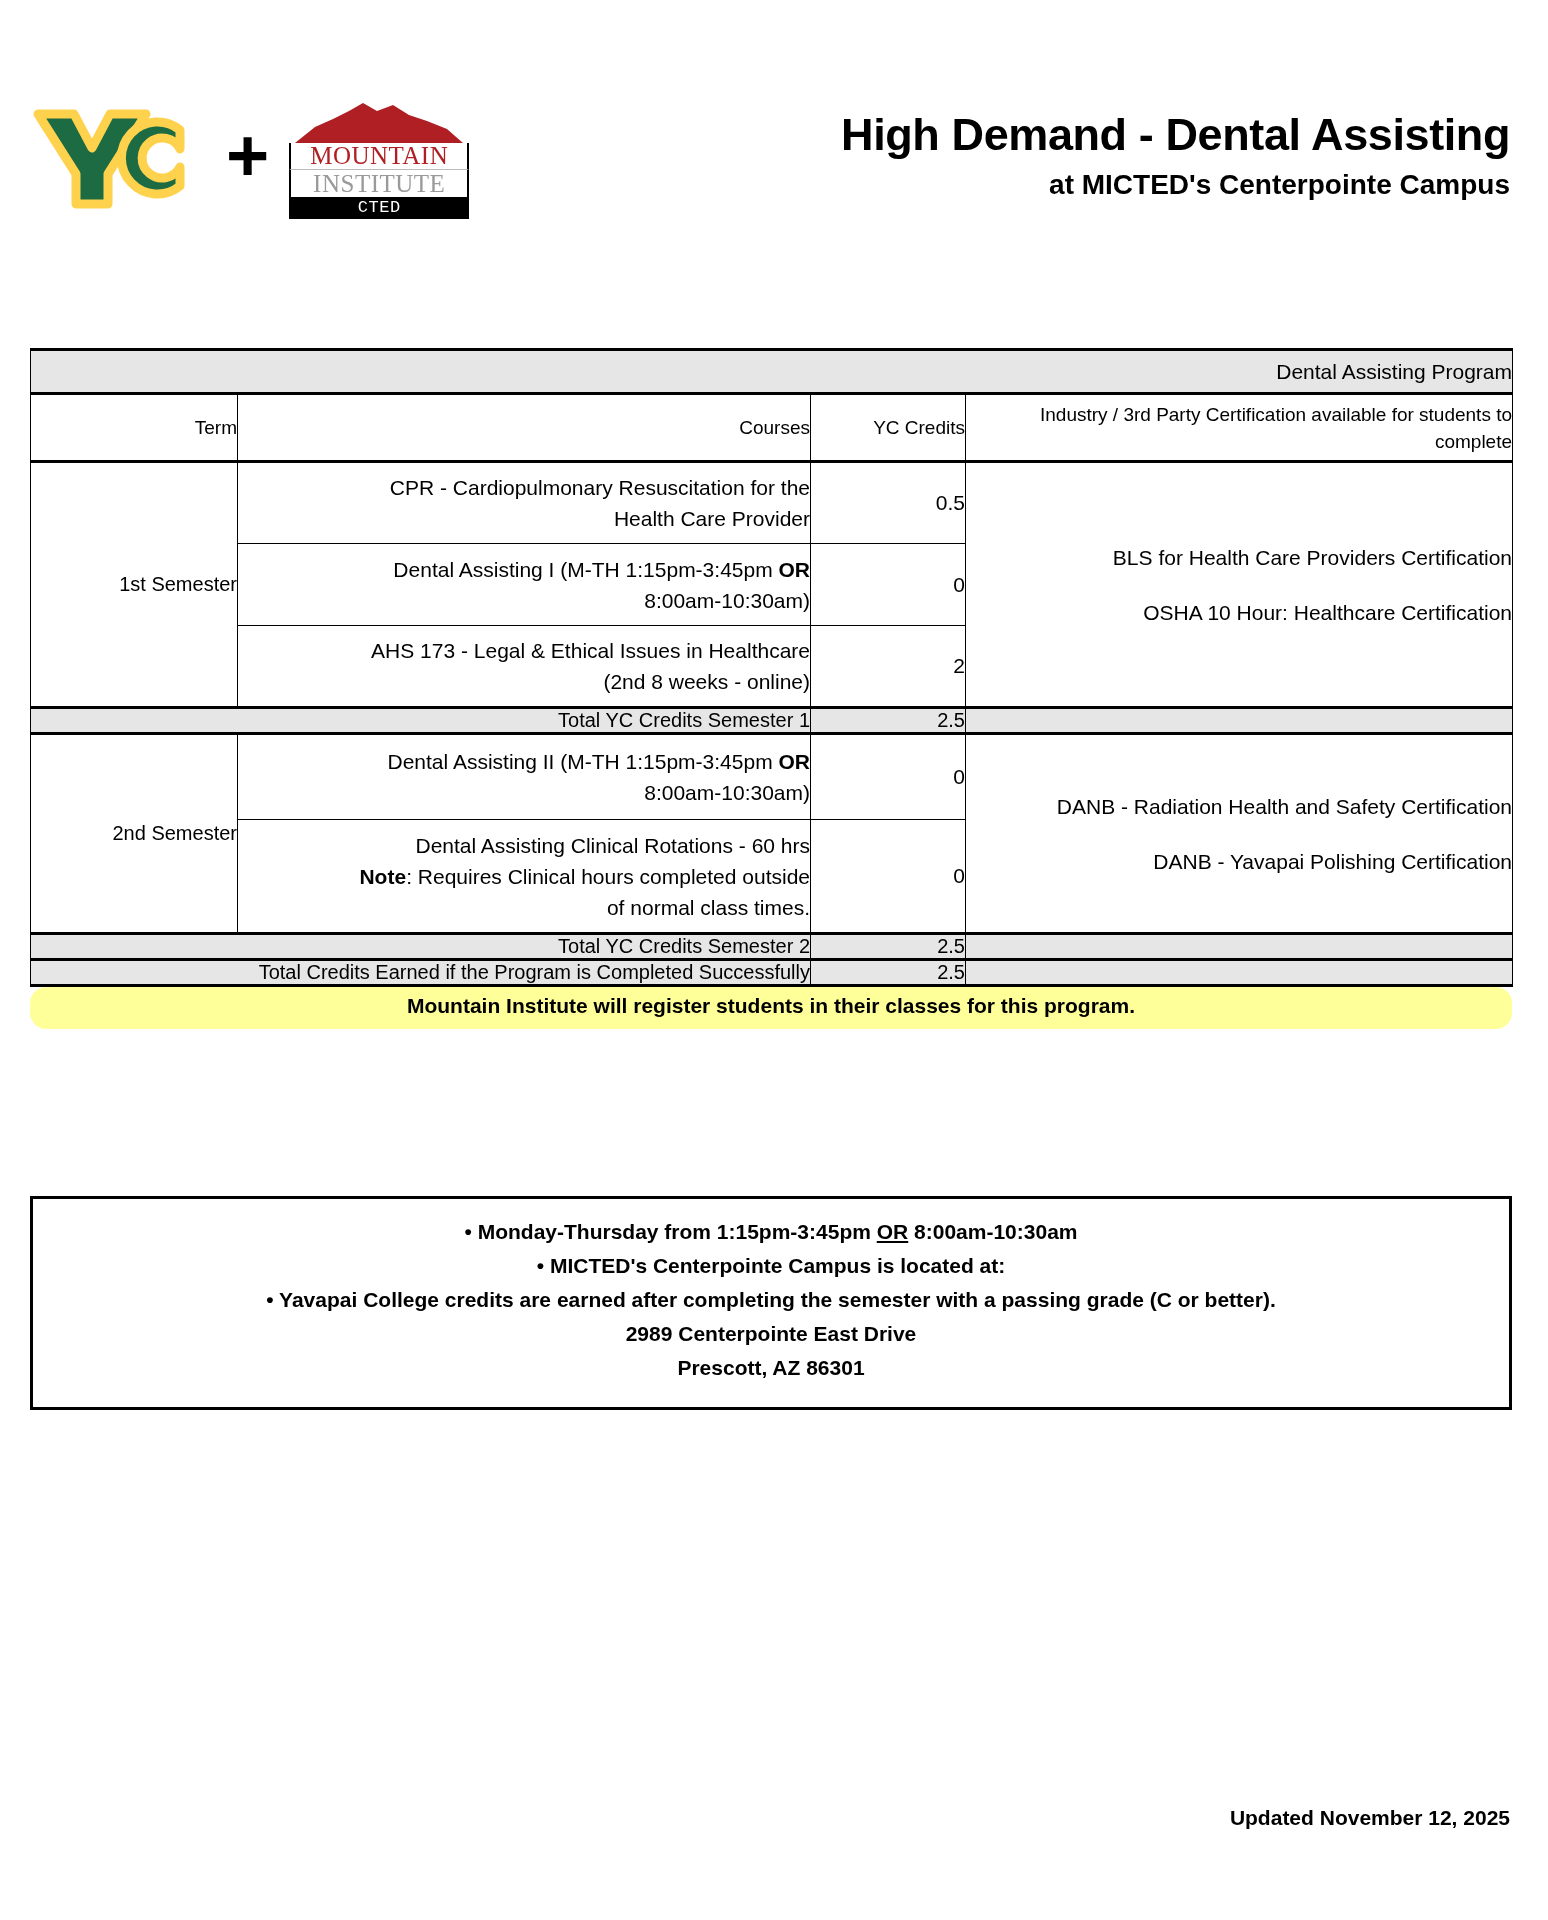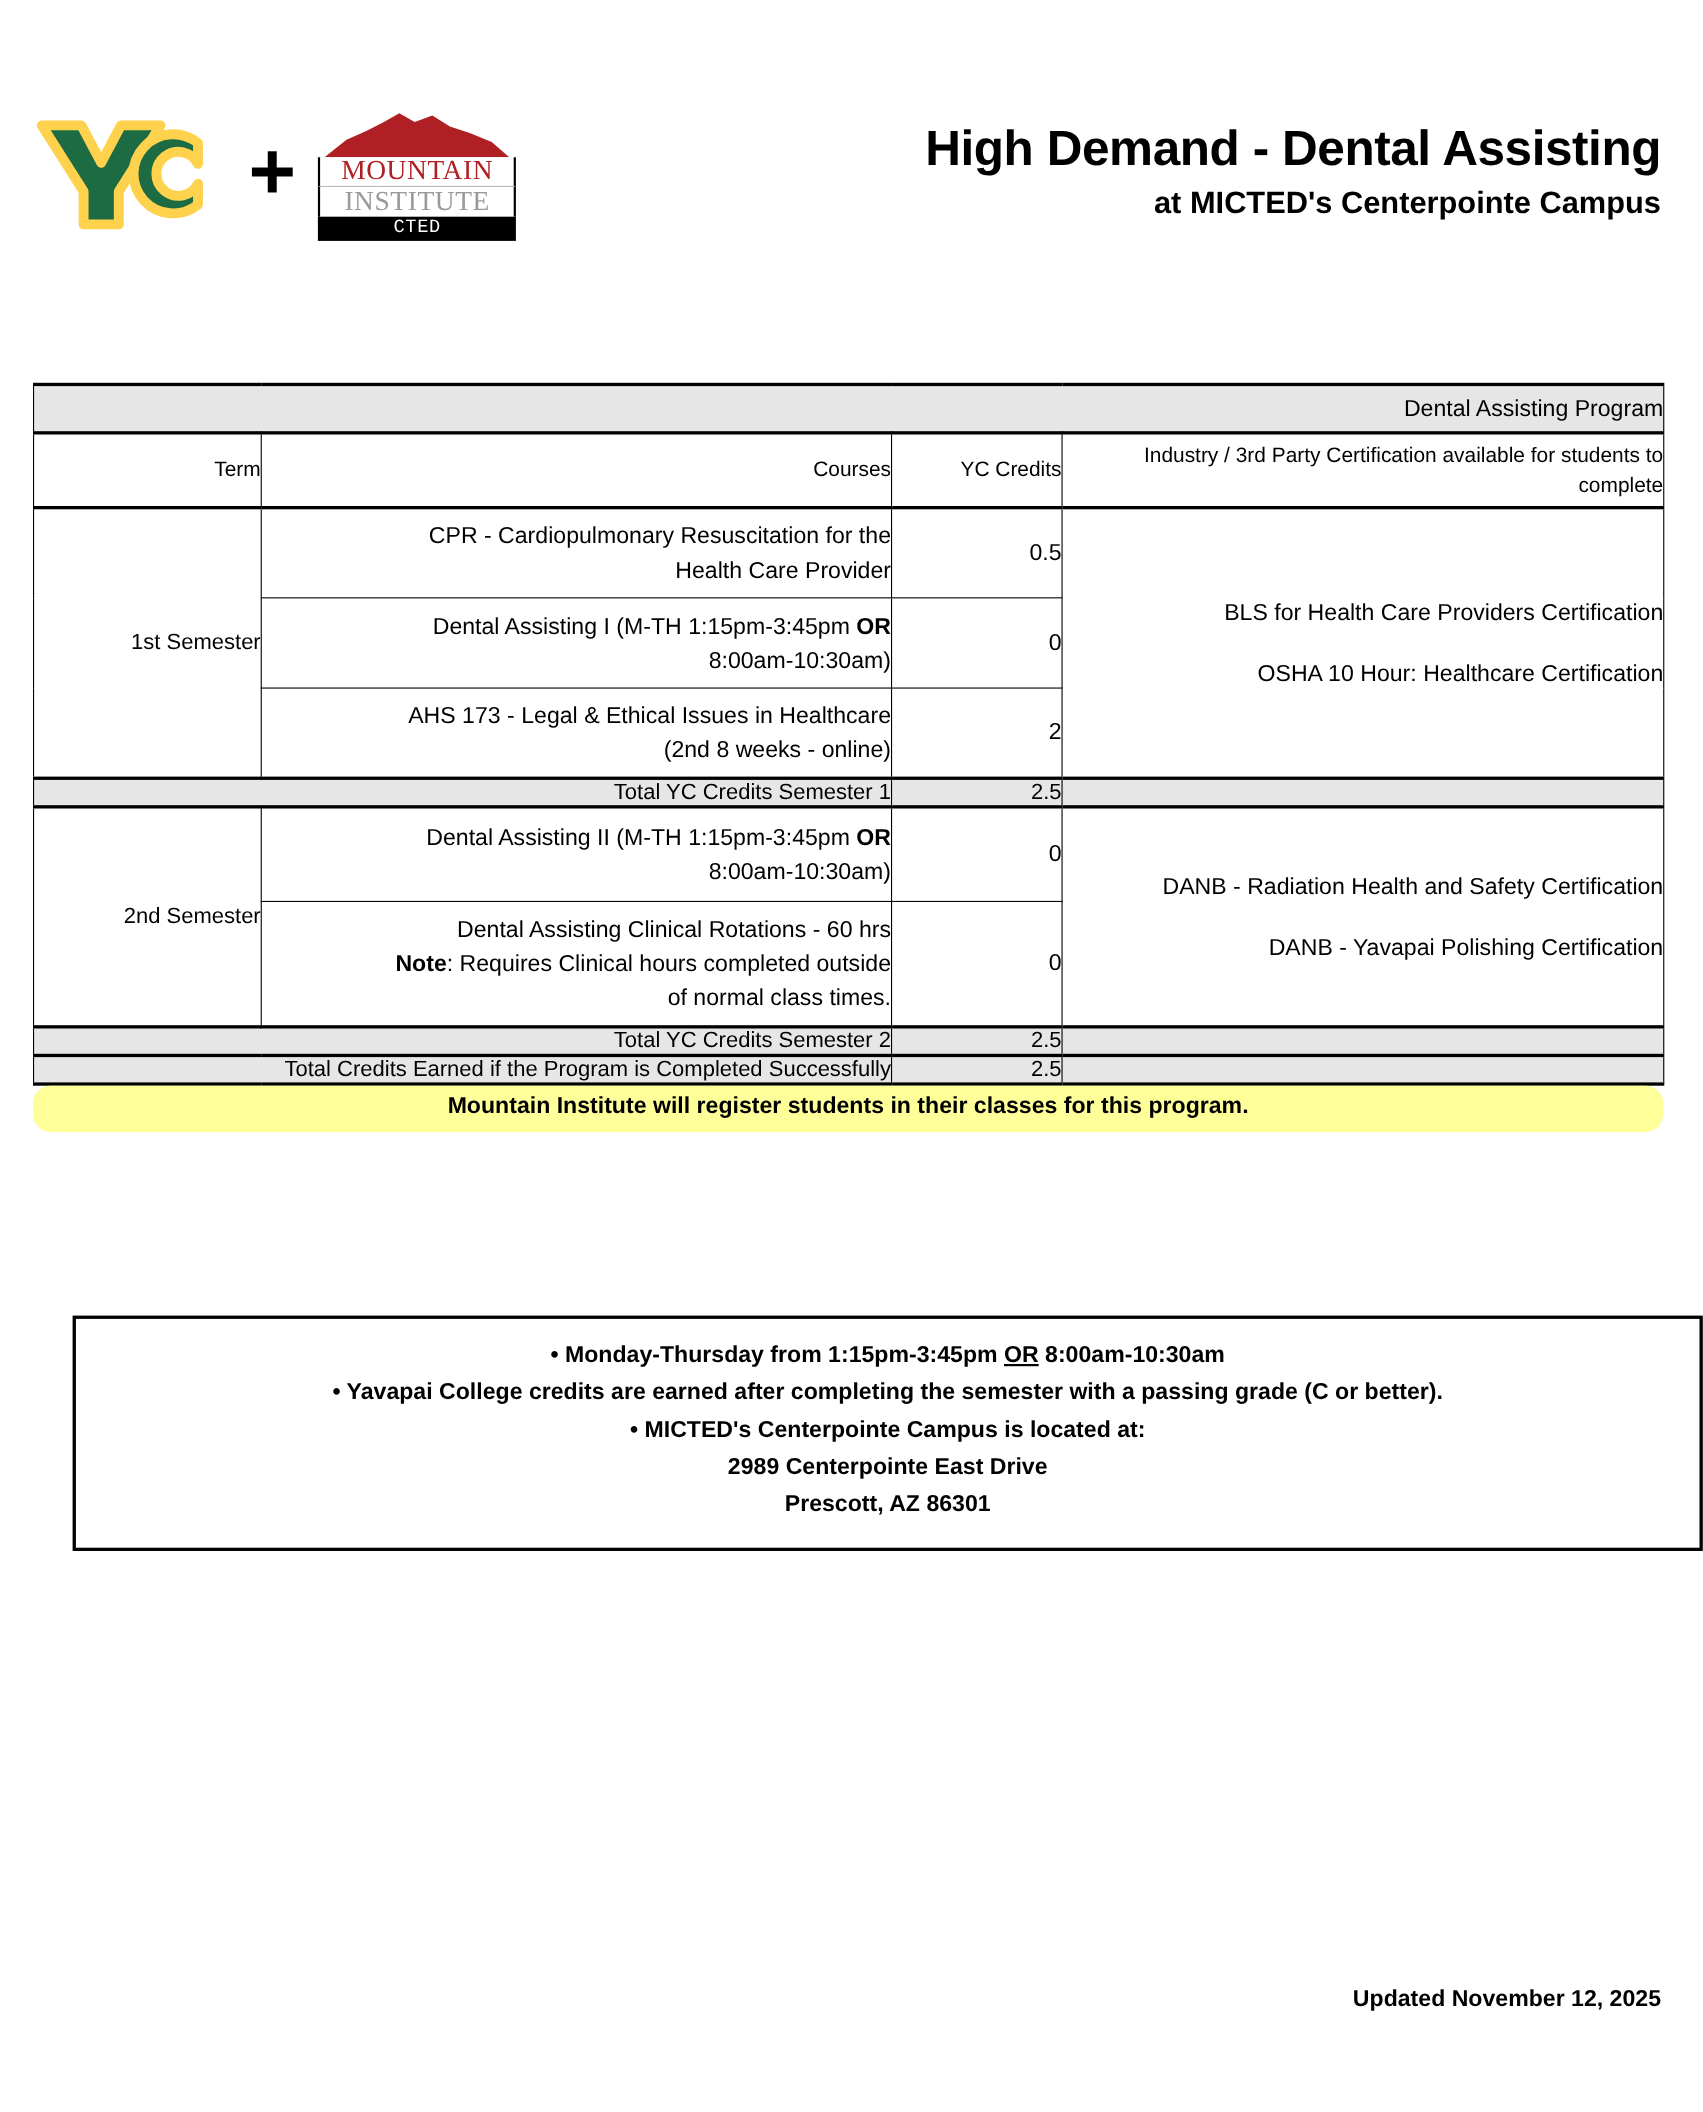--- a/index.html
+++ b/index.html
@@ -199,21 +199,20 @@
 
   
   .info-box {
     position: absolute;
     left: 30px;
     top: 1196px;
     width: 1482px;
     border: 3px solid #000;
     padding: 16px 20px 22px 20px;
     text-align: center;
-    margin-left: 36px;
   }
   .info-line {
     font-size: 21px;
     font-weight: 700;
     line-height: 34px;
     white-space: nowrap;
   }
   .u { text-decoration: underline; }
 
   
@@ -353,19 +352,19 @@
     <td class="total-blank"></td>
   </tr>
 
 </tbody>
   </table>
 
 <div class="yellow-banner" id="yellowBanner" style="top: 987px;">Mountain Institute will register students in their classes for this program.</div>
 
 <div class="info-box">
   <div class="info-line"><span>• Monday-Thursday from 1:15pm-3:45pm </span><span class="u">OR</span><span> 8:00am-10:30am</span></div>
+  <div class="info-line">• MICTED's Centerpointe Campus is located at:</div>
   <div class="info-line">• Yavapai College credits are earned after completing the semester with a passing grade (C or better).</div>
-  <div class="info-line">• MICTED's Centerpointe Campus is located at:</div>
   <div class="info-line">2989 Centerpointe East Drive</div>
   <div class="info-line">Prescott, AZ 86301</div>
 </div>
 
 <div class="footer-date">Updated November 12, 2025</div>
 
 </body></html>

